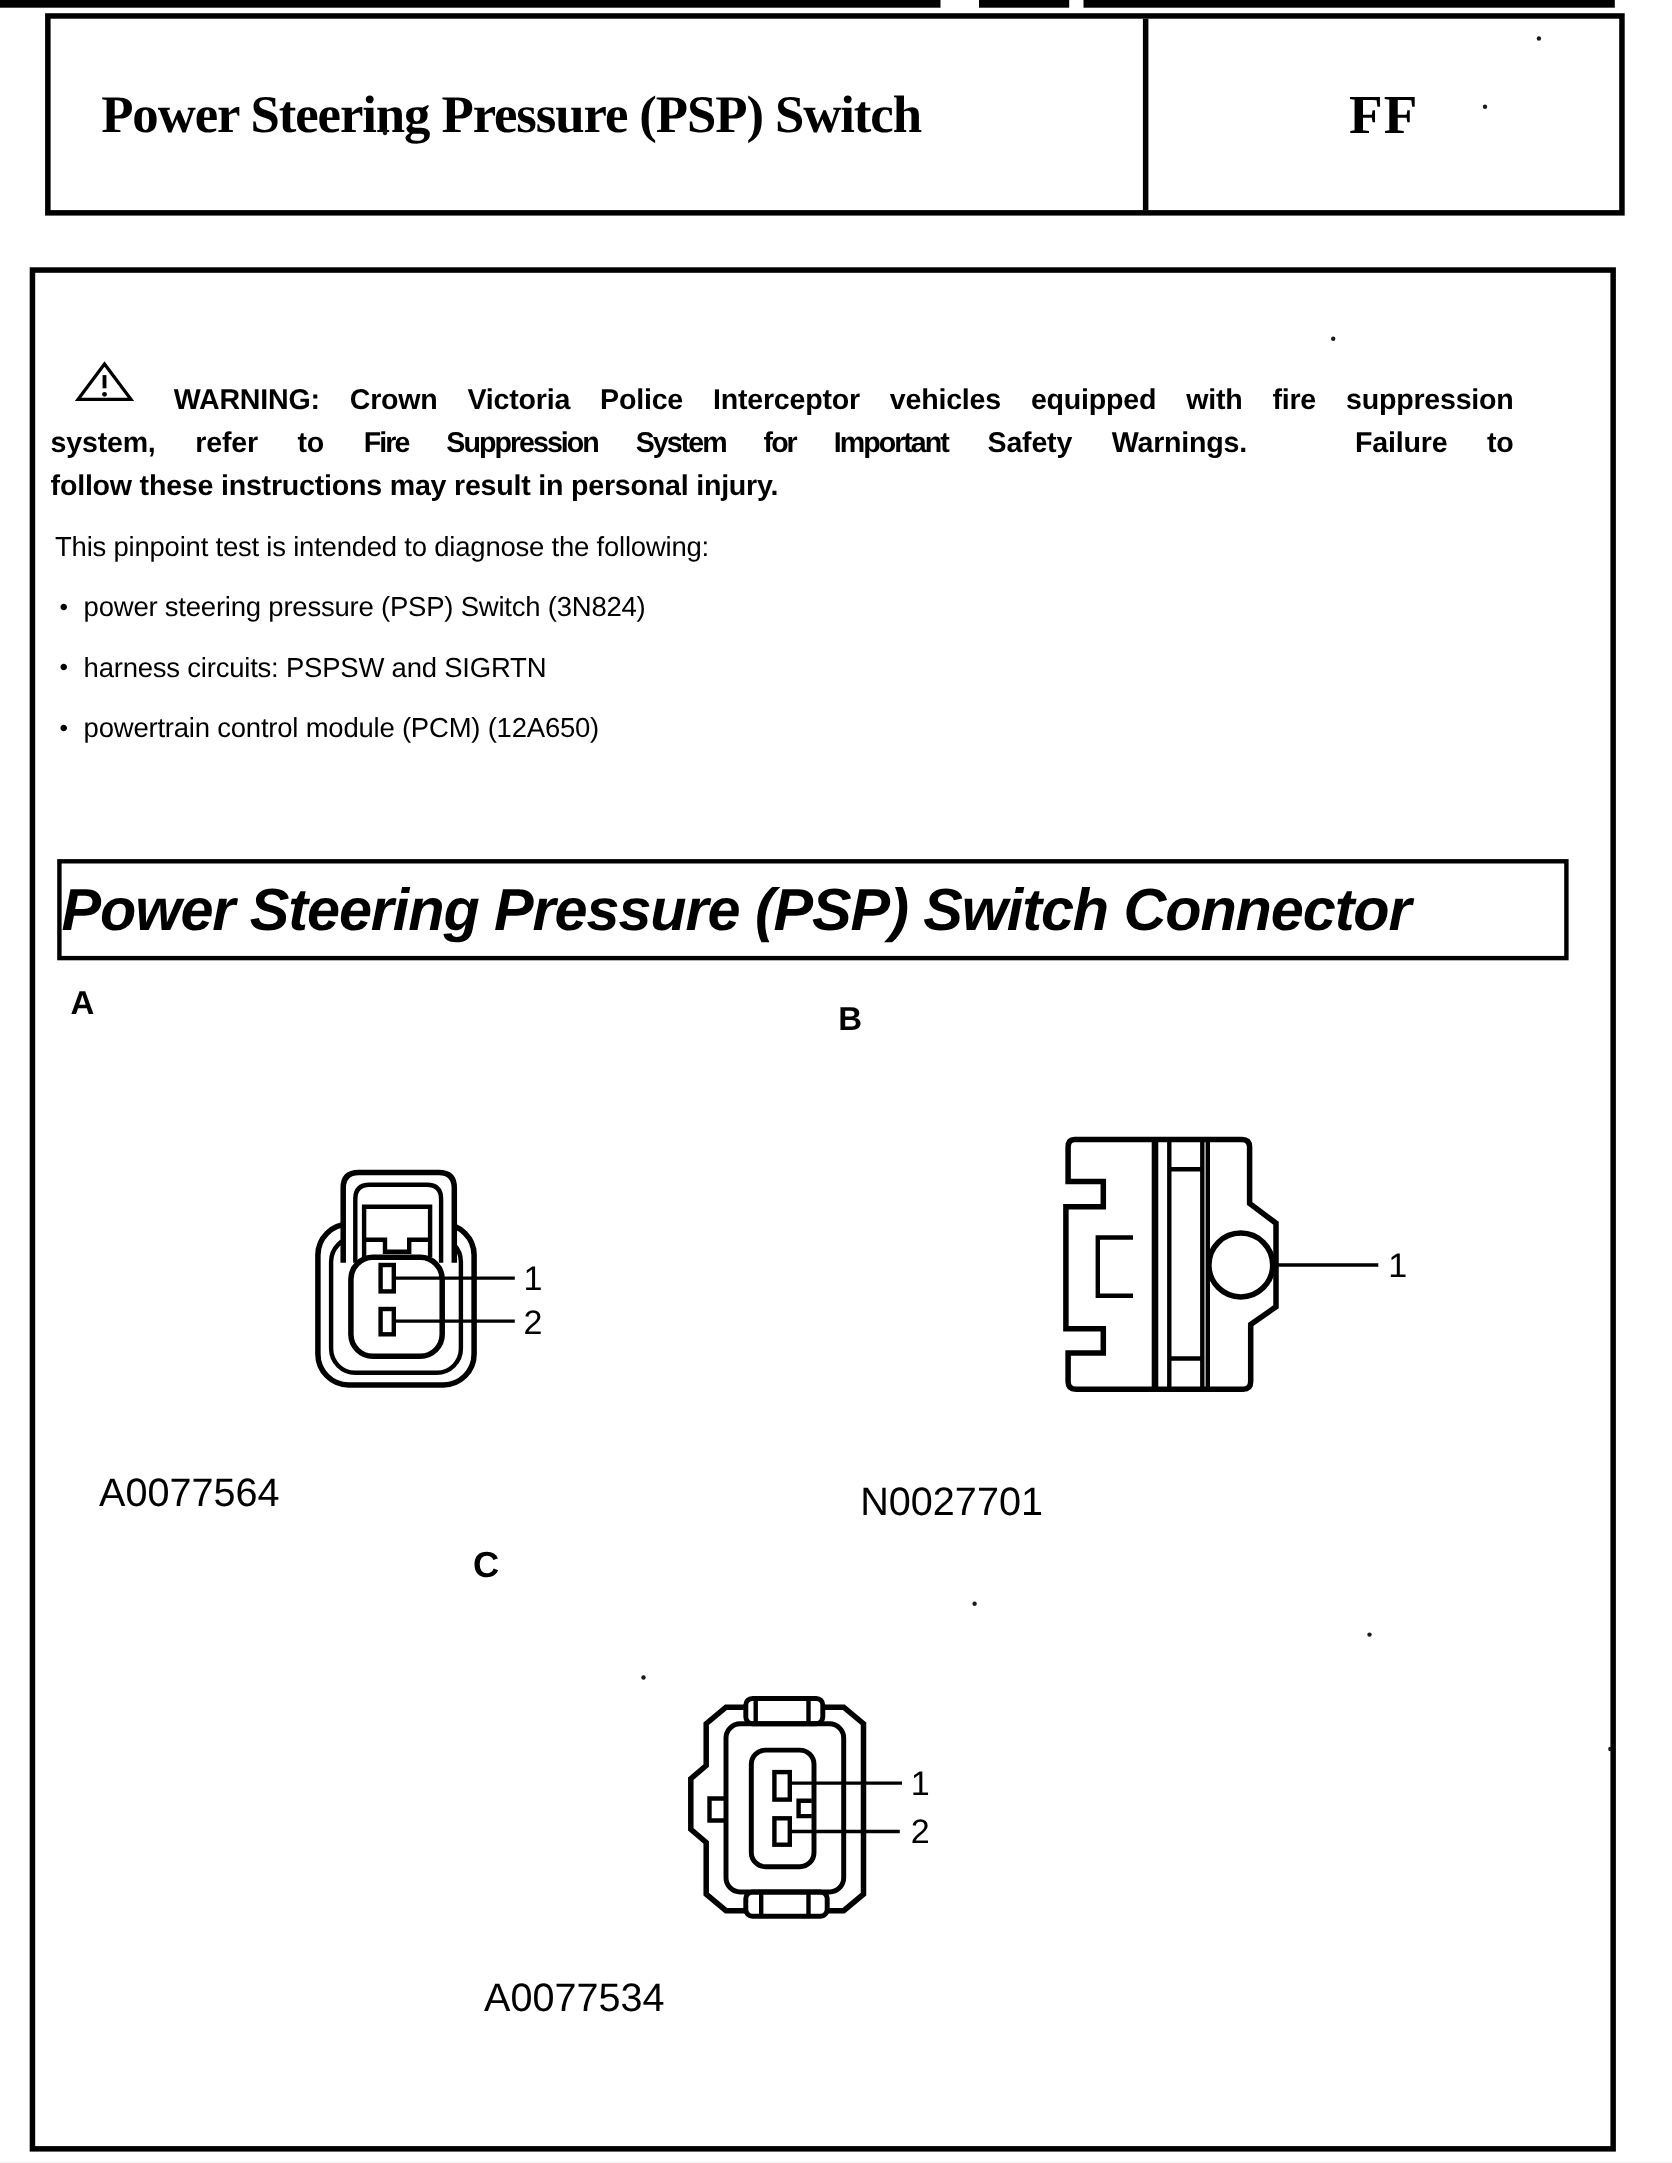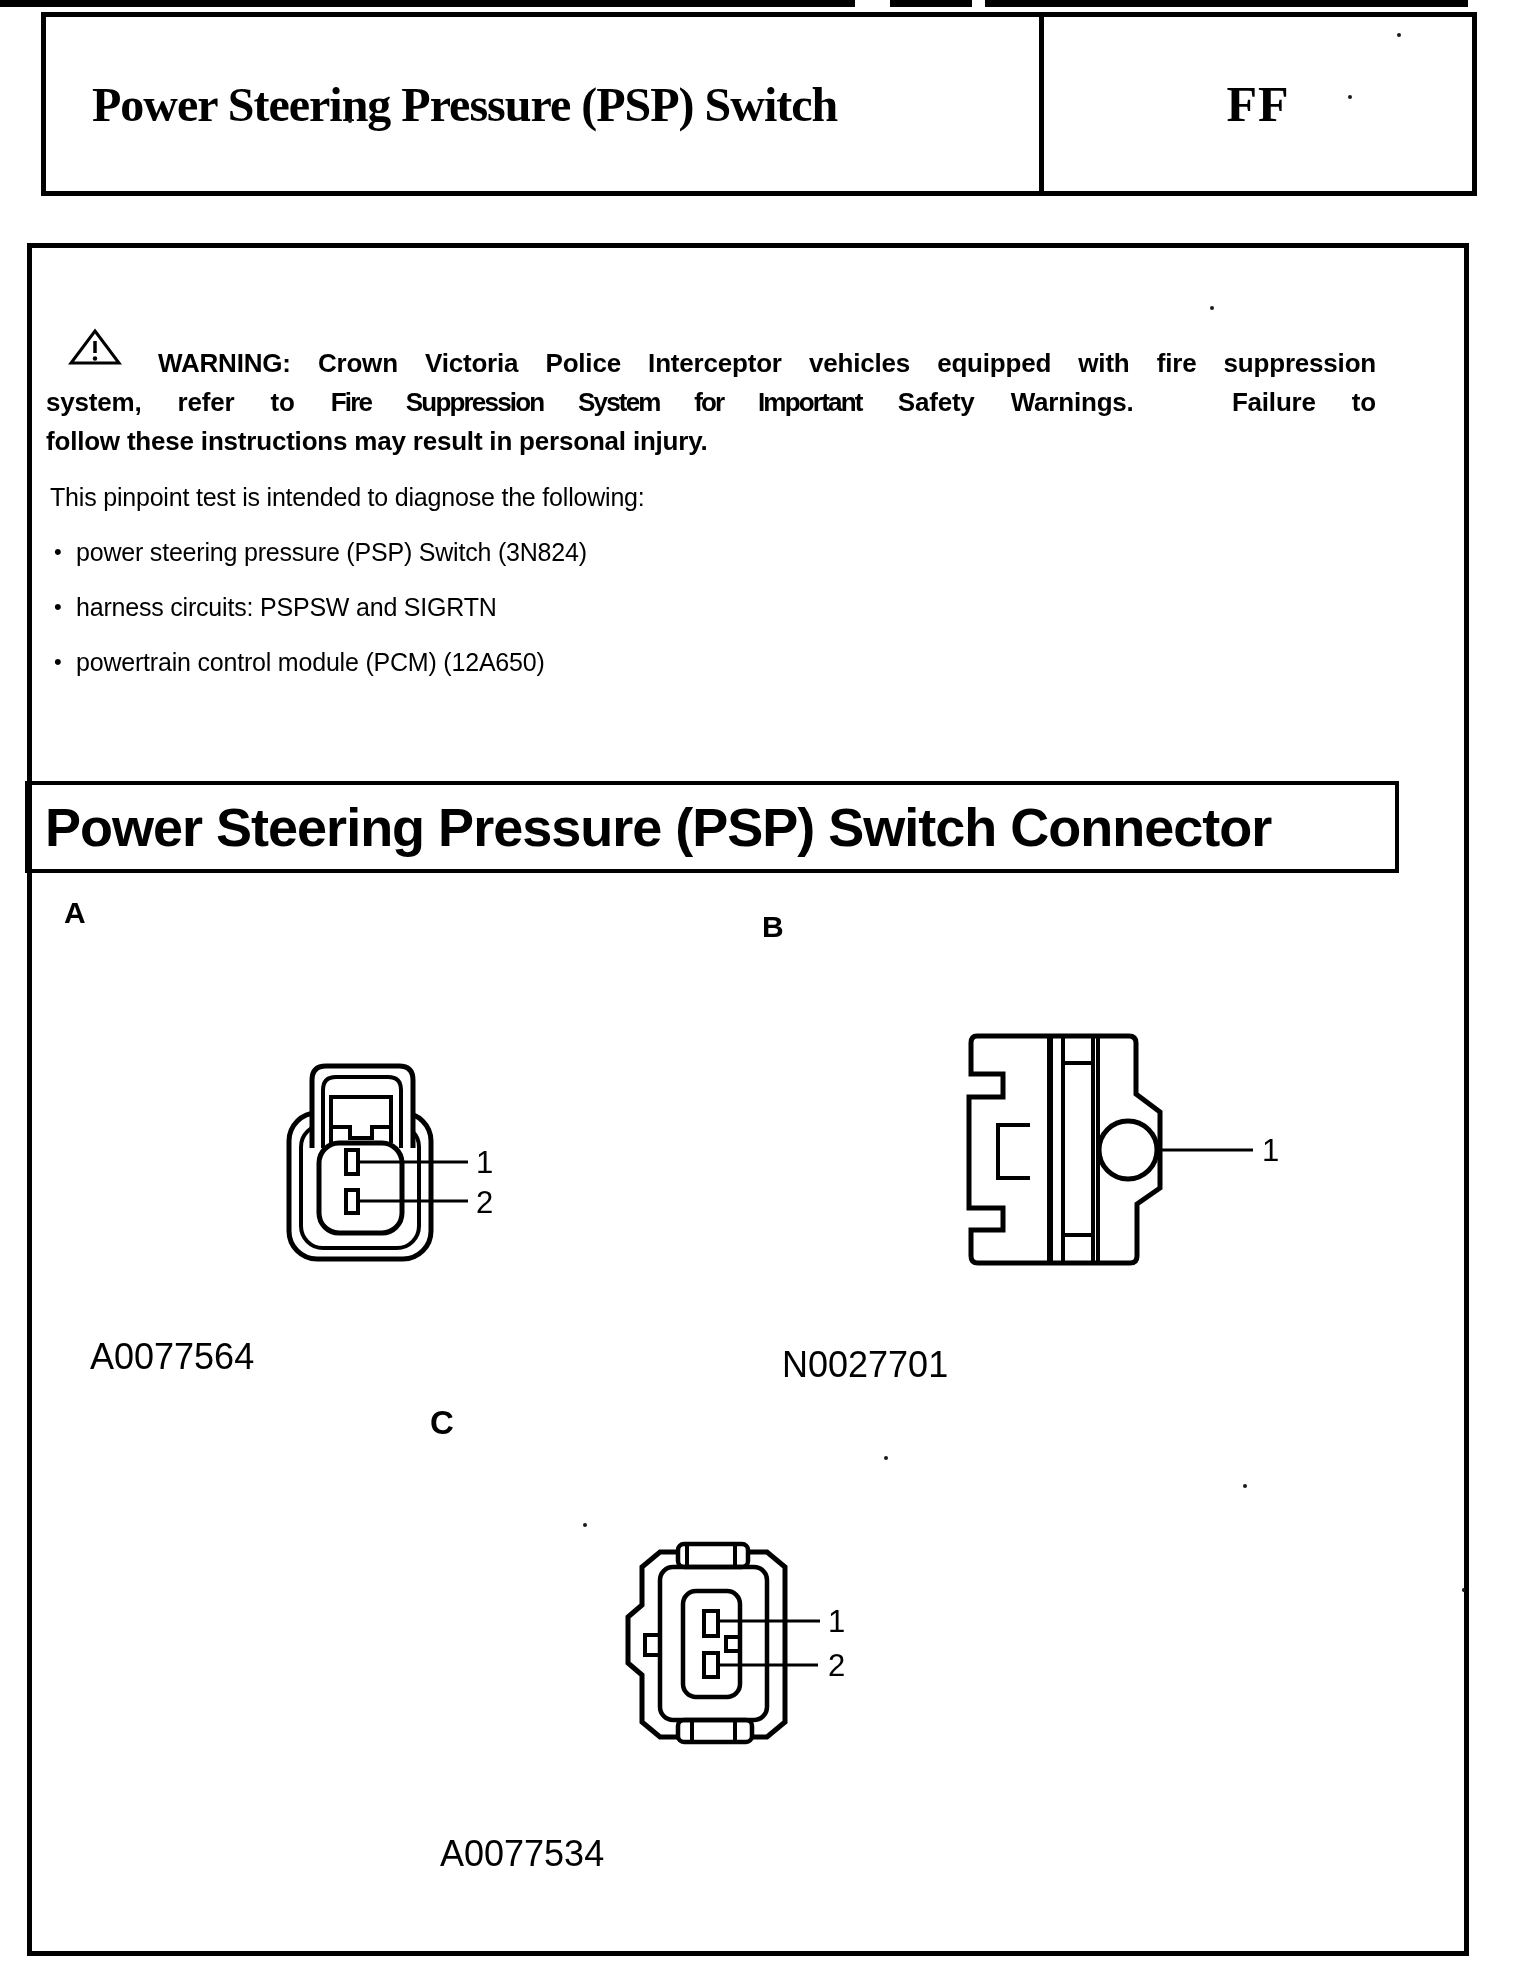--- a/index.html
+++ b/index.html
@@ -25,23 +25,23 @@
   .wjust{text-align:justify;text-align-last:justify;}
   .w1{padding-left:112px;box-sizing:border-box;}
   .cond{letter-spacing:-1.8px;}
   .gap{display:inline-block;width:26px;}
   .warn-icon{position:absolute;left:68px;top:328px;}
   
   .intro{position:absolute;left:50px;top:482px;font-size:25px;line-height:30px;letter-spacing:-0.2px;}
   .bullet{position:absolute;left:54px;display:flex;font-size:25px;line-height:30px;letter-spacing:-0.2px;}
   .b-dot{width:22px;font-size:22px;}
   
-  .conn-heading-box{position:absolute;left:25px;top:781px;width:1374px;height:92px;
+  .conn-heading-box{position:absolute;left:52px;top:781px;width:1374px;height:92px;
                     border:4px solid #000;box-sizing:border-box;
-                    display:flex;align-items:center;padding-left:16px;}
+                    display:flex;align-items:center;padding-left:0;font-style:italic;}
   .conn-heading{font-size:54px;font-weight:bold;letter-spacing:-1px;white-space:nowrap;}
   
   .diag-label{position:absolute;font-size:30px;font-weight:bold;}
   .part-num{position:absolute;font-size:36px;letter-spacing:0px;}
   svg{position:absolute;overflow:visible;}
   svg text{font-family:"Liberation Sans", sans-serif;font-size:31px;fill:#000;}
   .dot{position:absolute;background:#1a1a1a;border-radius:50%;}
 </style>
 </head>
 <body>
@@ -152,21 +152,21 @@
     <rect x="94" y="81" width="14" height="25" fill="#fff" stroke="#000" stroke-width="4"></rect>
     <rect x="94" y="123" width="14" height="24" fill="#fff" stroke="#000" stroke-width="4"></rect>
     <line x1="108" y1="91" x2="210" y2="91" stroke="#000" stroke-width="3"></line>
     <line x1="108" y1="135" x2="208" y2="135" stroke="#000" stroke-width="3"></line>
     <text x="218" y="91" dominant-baseline="central">1</text>
     <text x="218" y="135" dominant-baseline="central">2</text>
   </svg>
 
   <div class="part-num" style="left:90px;top:1336px;">A0077564</div>
   <div class="part-num" style="left:782px;top:1344px;">N0027701</div>
-  <div class="part-num" style="left:440px;top:1833px;">A0077534</div>
+  <div class="part-num" style="left:440px;top:1795px;">A0077534</div>
 
   <div>
     <div class="dot" style="left:348px;top:118px;width:4px;height:5px;"></div>
     <div class="dot" style="left:1397px;top:33px;width:4px;height:4px;"></div>
     <div class="dot" style="left:1348px;top:95px;width:4px;height:4px;"></div>
     <div class="dot" style="left:1210px;top:306px;width:4px;height:4px;"></div>
     <div class="dot" style="left:583px;top:1523px;width:4px;height:4px;"></div>
     <div class="dot" style="left:884px;top:1456px;width:4px;height:4px;"></div>
     <div class="dot" style="left:1243px;top:1484px;width:4px;height:4px;"></div>
     <div class="dot" style="left:1462px;top:1588px;width:3px;height:4px;"></div>

